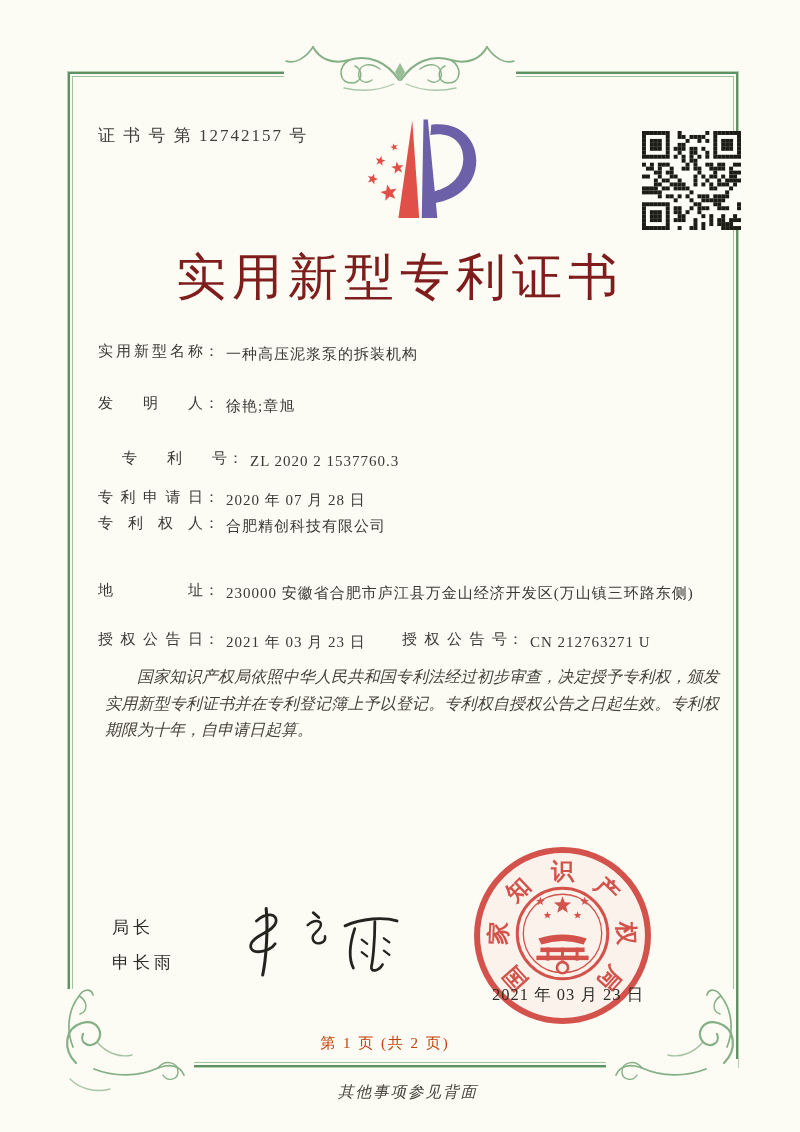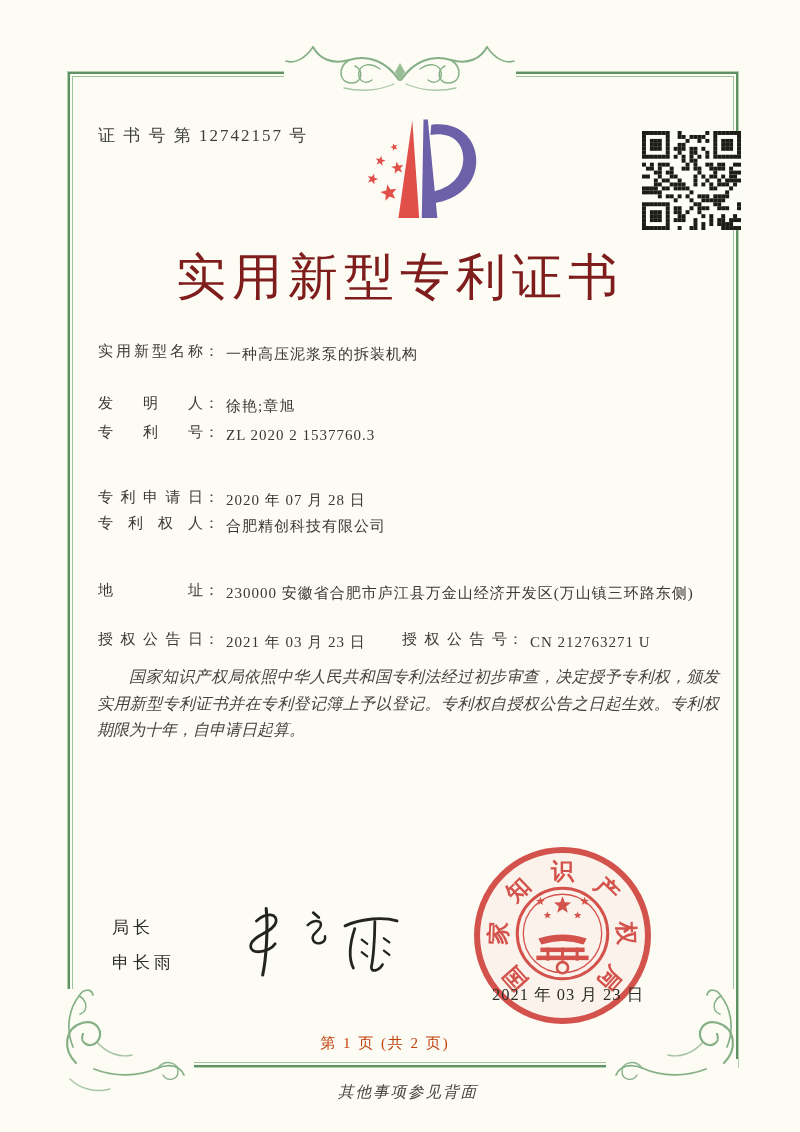--- a/index.html
+++ b/index.html
@@ -32,31 +32,31 @@
     font-weight:500;
   }
   
   .row{position:absolute;left:98px;font-size:15px;color:#3a3933;letter-spacing:1px;white-space:nowrap;}
   .lbl{
     display:inline-block;width:106px;vertical-align:top;
     text-align:justify;text-align-last:justify;
   }
   .colon{display:inline-block;vertical-align:top;margin-right:6px;}
   .val{display:inline-block;vertical-align:top;white-space:normal;max-width:480px;line-height:24px;}
-  .row.r-name{top:342px;} .row.r-inv{top:394px;} .row.r-pno{top:423px;}
+  .row.r-name{top:342px;} .row.r-inv{top:394px;} .row.r-pno{top:449px;margin-left:24px;}
   .row.r-fdate{top:488px;} .row.r-owner{top:514px;} .row.r-addr{top:581px;}
   .row.r-grant{top:630px;} .row.r-gno{top:630px;left:402px;}
   .row.r-addr .val{max-width:472px;}
   
   .body-text{
     position:absolute;left:97px;top:664px;width:622px;
     font-size:16px;line-height:26.5px;color:#45433c;
     font-style:italic;text-align:justify;
   }
-  .body-text p{margin:0 0 7px 0;text-indent:2em;}
+  .body-text p{margin:0 0 7px 8px;text-indent:2em;}
   
   .sig-title{position:absolute;left:112px;top:916px;font-family:"Liberation Sans","DejaVu Sans",sans-serif;
     font-size:17px;letter-spacing:4px;color:#2c2c28;text-align:center;}
   .sig-name{position:absolute;left:112px;top:951px;font-family:"Liberation Sans","DejaVu Sans",sans-serif;
     font-size:17px;letter-spacing:4px;color:#2c2c28;}
   .sig-script{position:absolute;left:226px;top:890px;}
   .seal{position:absolute;left:470px;top:843px;opacity:.92;}
   .seal-date{position:absolute;left:492px;top:984px;font-size:16.5px;letter-spacing:1px;color:#2e2d28;z-index:5;}
   
   .page-line{position:absolute;left:0;top:1034px;width:770px;text-align:center;

